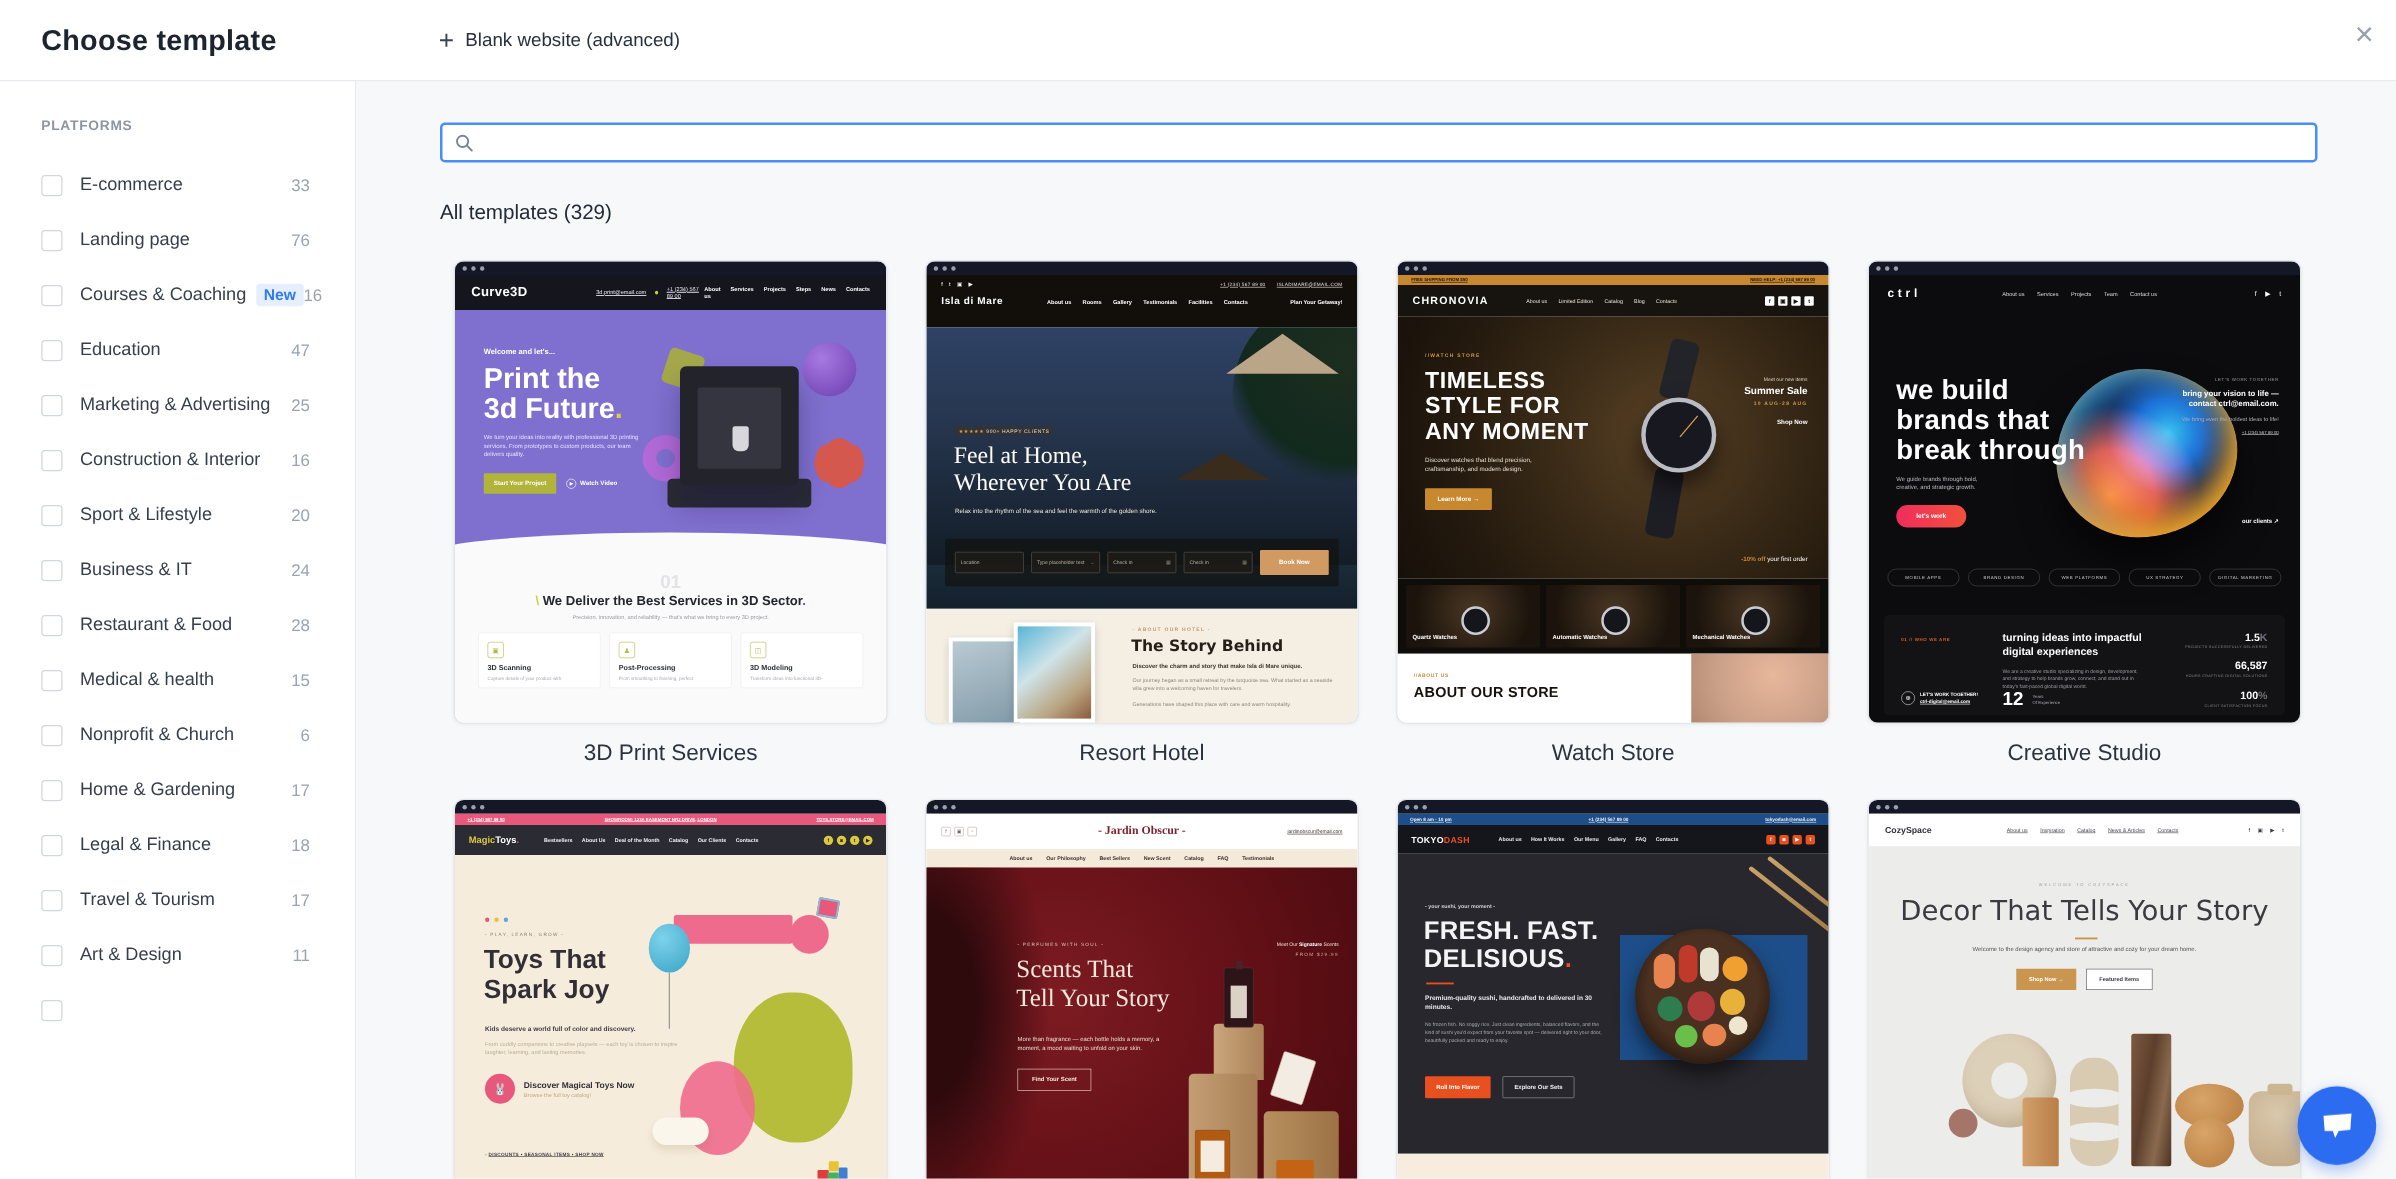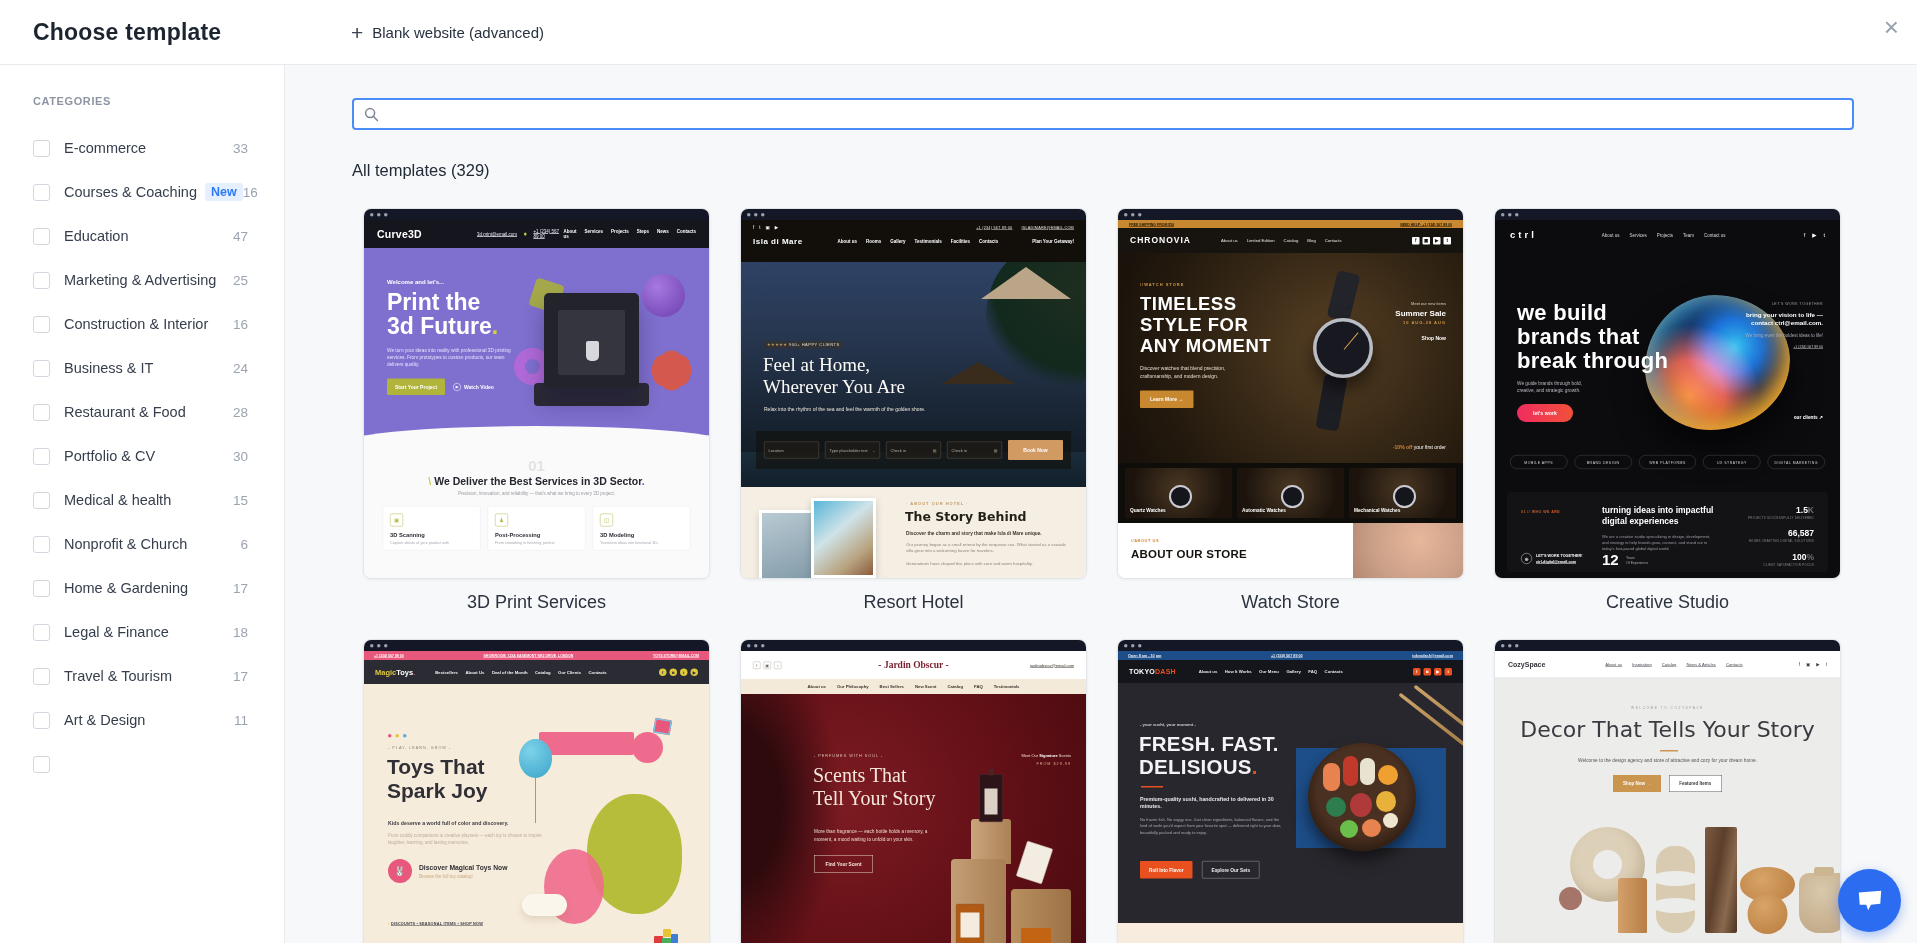--- a/index.html
+++ b/index.html
@@ -291,26 +291,31 @@
   <button class="blank-btn">
     <span class="plus">+</span>
     <span class="lbl">Blank website (advanced)</span>
   </button>
   <button class="close-x">×</button>
 </header>
 
 <div class="wrap">
 
   <aside class="sidebar">
-    <div class="cat-h">CATEGORIES</div>
+    <div class="cat-h">PLATFORMS</div>
     <ul class="cat-list" id="cat-list">
         <li class="cat-item">
           <span class="cbox"></span>
           <span class="clabel">E-commerce</span>
           <span class="ccount">33</span>
+        </li>
+        <li class="cat-item">
+          <span class="cbox"></span>
+          <span class="clabel">Landing page</span>
+          <span class="ccount">76</span>
         </li>
         <li class="cat-item">
           <span class="cbox"></span>
           <span class="clabel">Courses &amp; Coaching</span>
           <span class="new-badge">New</span>
           <span class="ccount">16</span>
         </li>
         <li class="cat-item">
           <span class="cbox"></span>
           <span class="clabel">Education</span>
@@ -321,32 +326,32 @@
           <span class="clabel">Marketing &amp; Advertising</span>
           <span class="ccount">25</span>
         </li>
         <li class="cat-item">
           <span class="cbox"></span>
           <span class="clabel">Construction &amp; Interior</span>
           <span class="ccount">16</span>
         </li>
         <li class="cat-item">
           <span class="cbox"></span>
+          <span class="clabel">Sport &amp; Lifestyle</span>
+          <span class="ccount">20</span>
+        </li>
+        <li class="cat-item">
+          <span class="cbox"></span>
           <span class="clabel">Business &amp; IT</span>
           <span class="ccount">24</span>
         </li>
         <li class="cat-item">
           <span class="cbox"></span>
           <span class="clabel">Restaurant &amp; Food</span>
           <span class="ccount">28</span>
-        </li>
-        <li class="cat-item">
-          <span class="cbox"></span>
-          <span class="clabel">Portfolio &amp; CV</span>
-          <span class="ccount">30</span>
         </li>
         <li class="cat-item">
           <span class="cbox"></span>
           <span class="clabel">Medical &amp; health</span>
           <span class="ccount">15</span>
         </li>
         <li class="cat-item">
           <span class="cbox"></span>
           <span class="clabel">Nonprofit &amp; Church</span>
           <span class="ccount">6</span>

